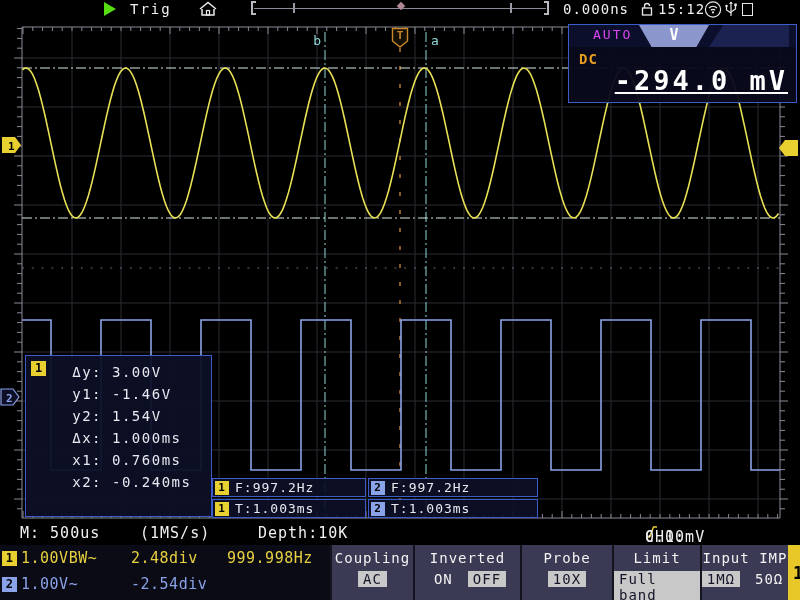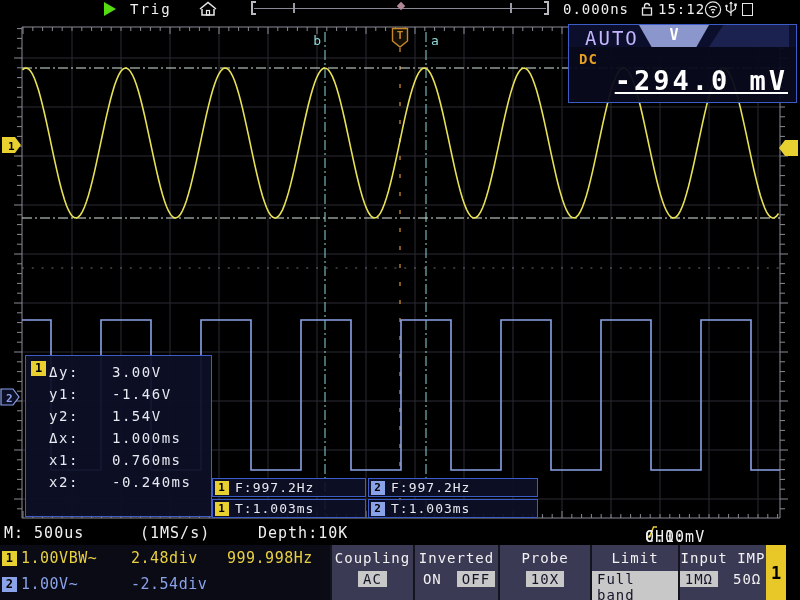--- a/index.html
+++ b/index.html
@@ -28,47 +28,47 @@
   
   #cursor-panel { position:absolute; left:25px; top:355px; width:187px; height:162px;
     background:rgba(13,15,38,0.94); border:1px solid #3c5cc8; }
   #cursor-panel .badge { position:absolute; left:5px; top:5px; }
   .badge { display:inline-block; width:15px; height:15px; line-height:15px; text-align:center;
     font-size:12px; font-weight:bold; color:#000; flex:none; }
   .badge.ch1 { background:#e8d030; }
   .badge.ch2 { background:#8aa2e8; }
   .cur-row { position:relative; display:grid; grid-template-columns:76px auto; height:22px;
     align-items:center; font-size:14px; letter-spacing:1.5px; color:#e8eaf2; }
-  .cur-row .lab { text-align:center; }
+  .cur-row .lab { text-align:right; }
   .cur-row .val { padding-left:10px; }
   #cursor-rows { padding-top:5px; }
   
   #meas-grid { position:absolute; left:212px; top:478px; display:grid;
     grid-template-columns:154px 170px; grid-auto-rows:19px; gap:2px 2px; }
   .meas-cell { background:rgba(13,15,38,0.92); border:1px solid #3c5cc8; display:flex;
     align-items:center; gap:6px; padding-left:2px; font-size:13px; letter-spacing:1px; color:#e8eaf2; }
   .meas-cell .badge { width:14px; height:14px; line-height:14px; font-size:11px; }
   
   #meter { position:absolute; left:568px; top:24px; width:229px; height:79px;
     background:rgba(8,10,28,0.95); border:1px solid #3c5cc8; }
   #meter .hdr { position:absolute; left:0; top:0; width:100%; height:22px; background:#0c0f2c; }
-  #meter .auto { position:absolute; left:16px; top:2px; font-size:19px; letter-spacing:2px; color:#c4b5fd; }
+  #meter .auto { position:absolute; left:24px; top:2px; font-size:13px; letter-spacing:2px; color:#d946ef; }
   #meter .vtab { position:absolute; left:70px; top:0; width:70px; height:22px; background:#8a96cc;
     clip-path:polygon(0 0,100% 0,82% 100%,18% 100%); text-align:center; line-height:21px;
     font-size:15px; font-weight:bold; color:#fff; }
   #meter .hdr-deco { position:absolute; left:140px; top:0; width:80px; height:22px; background:#1c2250;
     clip-path:polygon(18% 0,100% 0,100% 100%,0 100%); }
   #meter .dc { position:absolute; left:10px; top:26px; font-size:14px; font-weight:bold;
     letter-spacing:1px; color:#e8a020; }
   #meter .val { position:absolute; right:8px; bottom:6px; font-size:27px; font-weight:bold;
     letter-spacing:3px; color:#fff;text-decoration:underline; }
   
   #statusbar { position:absolute; left:0; top:520px; width:800px; height:25px; background:#000; }
   #statusbar span { position:absolute; top:4px; font-size:15px; letter-spacing:1px; color:#f0f0f0; }
-  #statusbar .tb { left:4px; } #statusbar .sr { left:140px; } #statusbar .dp { left:258px; }
+  #statusbar .tb { left:20px; } #statusbar .sr { left:140px; } #statusbar .dp { left:258px; }
   #statusbar .trg { left:645px; color:#e8d040; display:flex; align-items:center; gap:1px; }
   
   #bottombar { position:absolute; left:0; top:545px; width:800px; height:55px; display:flex; }
   #chinfo { width:330px; height:55px; background:#0b0b16; position:relative; flex:none; }
   .ch-row { position:absolute; left:2px; display:flex; align-items:center; gap:4px; font-size:15px; letter-spacing:0.5px; }
   .ch-row .scale { width:106px; } .ch-row .pos { width:92px; }
   .ch-row.r1 { top:4px; color:#e8d040; }
   .ch-row.r2 { top:30px; color:#8aa2e8; }
   #menu { display:flex; flex:none; }
   .menu-sec { height:55px; background:#3a3a55; border-left:2px solid #14141f; position:relative; flex:none; }
@@ -520,21 +520,21 @@
           <span class="pos">-2.54div</span>
         </div>
       </div>
     <div id="menu">
         <div class="menu-sec" style="width: 83px;">
           <div class="title">Coupling</div>
           <div class="opts">
             <span class="opt sel">AC</span>
           </div>
         </div>
-        <div class="menu-sec" style="width: 85px;">
+        <div class="menu-sec" style="width: 107px;">
           <div class="title">Inverted</div>
           <div class="opts">
             <span class="opt">ON</span>
             <span class="opt sel">OFF</span>
           </div>
         </div>
         <div class="menu-sec" style="width: 92px;">
           <div class="title">Probe</div>
           <div class="opts">
             <span class="opt sel">10X</span>

